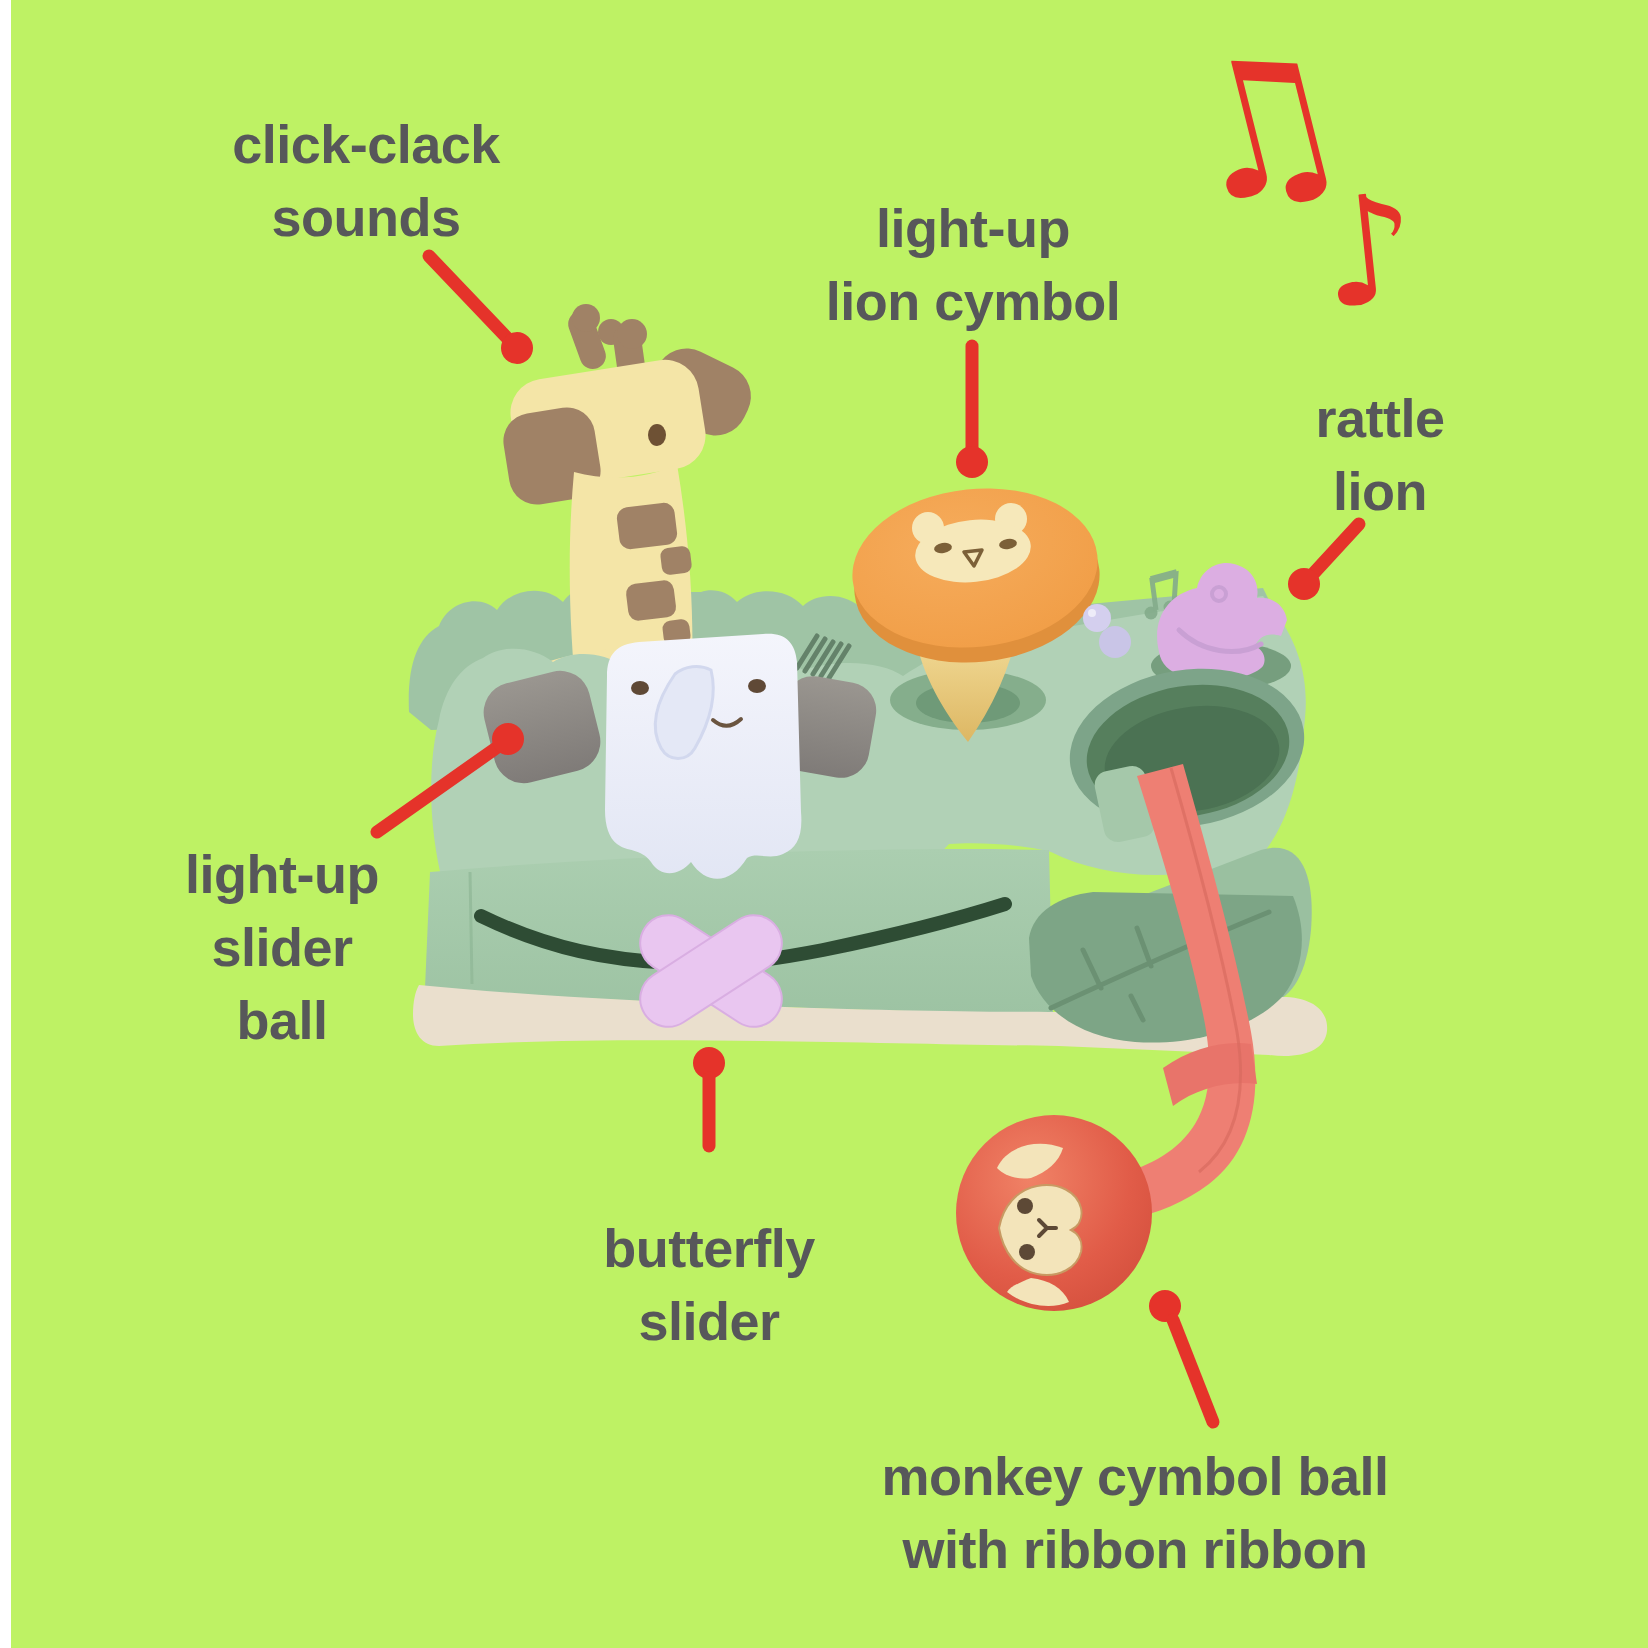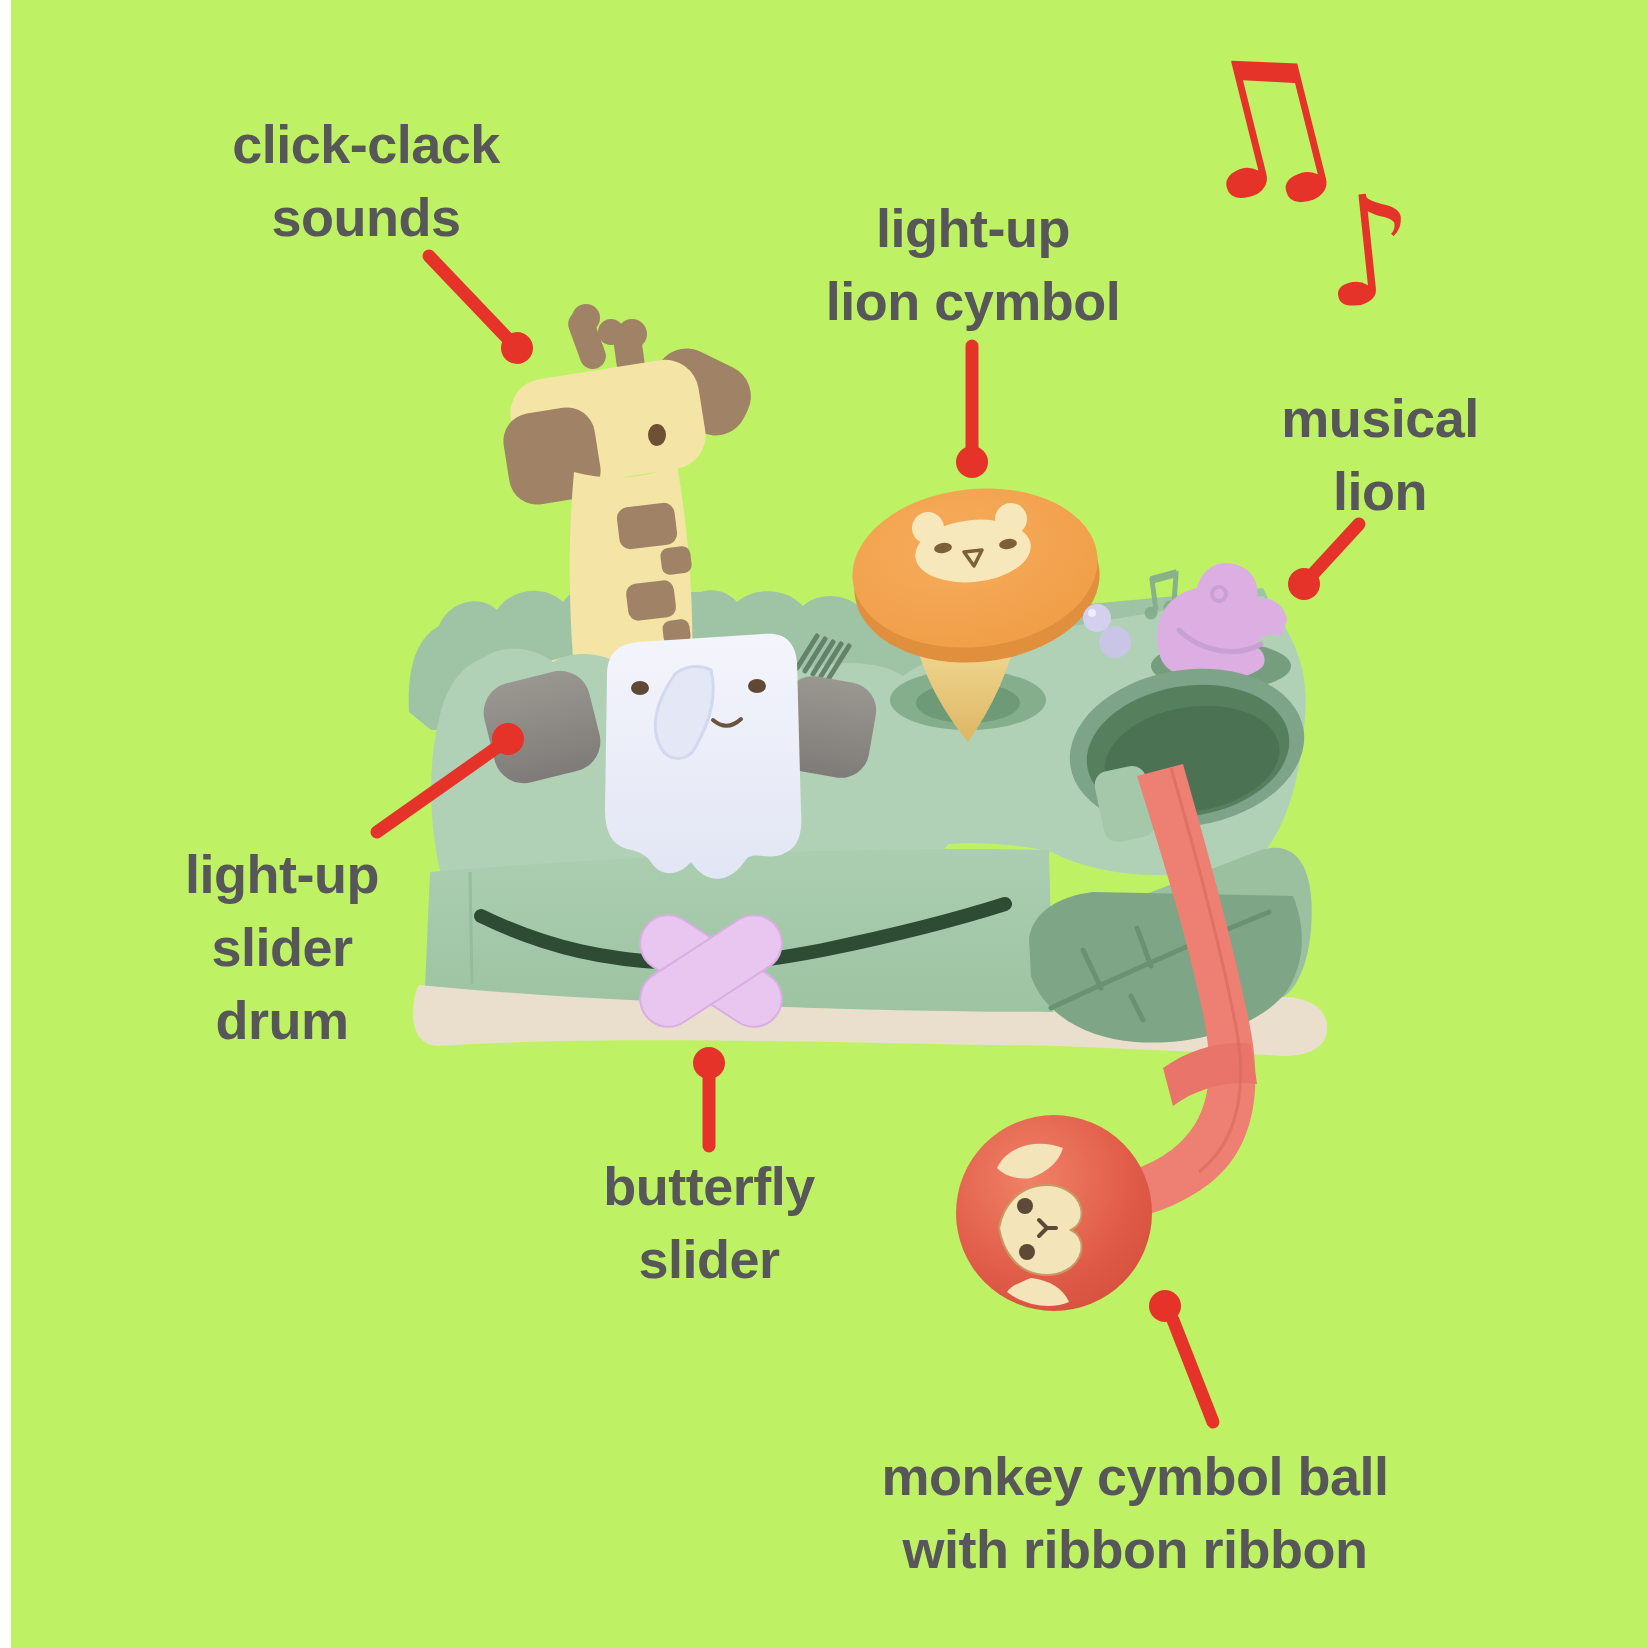--- a/index.html
+++ b/index.html
@@ -252,31 +252,31 @@
     <div>click-clack</div>
     <div>sounds</div>
   </div>
 
   <div class="label" style="left:962px;top:192px">
     <div>light-up</div>
     <div>lion cymbol</div>
   </div>
 
   <div class="label" style="left:1369px;top:382px">
-    <div>musical</div>
+    <div>rattle</div>
     <div>lion</div>
   </div>
 
   <div class="label" style="left:271px;top:838px">
     <div>light-up</div>
     <div>slider</div>
-    <div>drum</div>
-  </div>
-
-  <div class="label" style="left:698px;top:1150px">
+    <div>ball</div>
+  </div>
+
+  <div class="label" style="left:698px;top:1212px">
     <div>butterfly</div>
     <div>slider</div>
   </div>
 
   <div class="label" style="left:1124px;top:1440px">
     <div>monkey cymbol ball</div>
     <div>with ribbon ribbon</div>
   </div>
 
   <span class="note note-double">♫</span>

